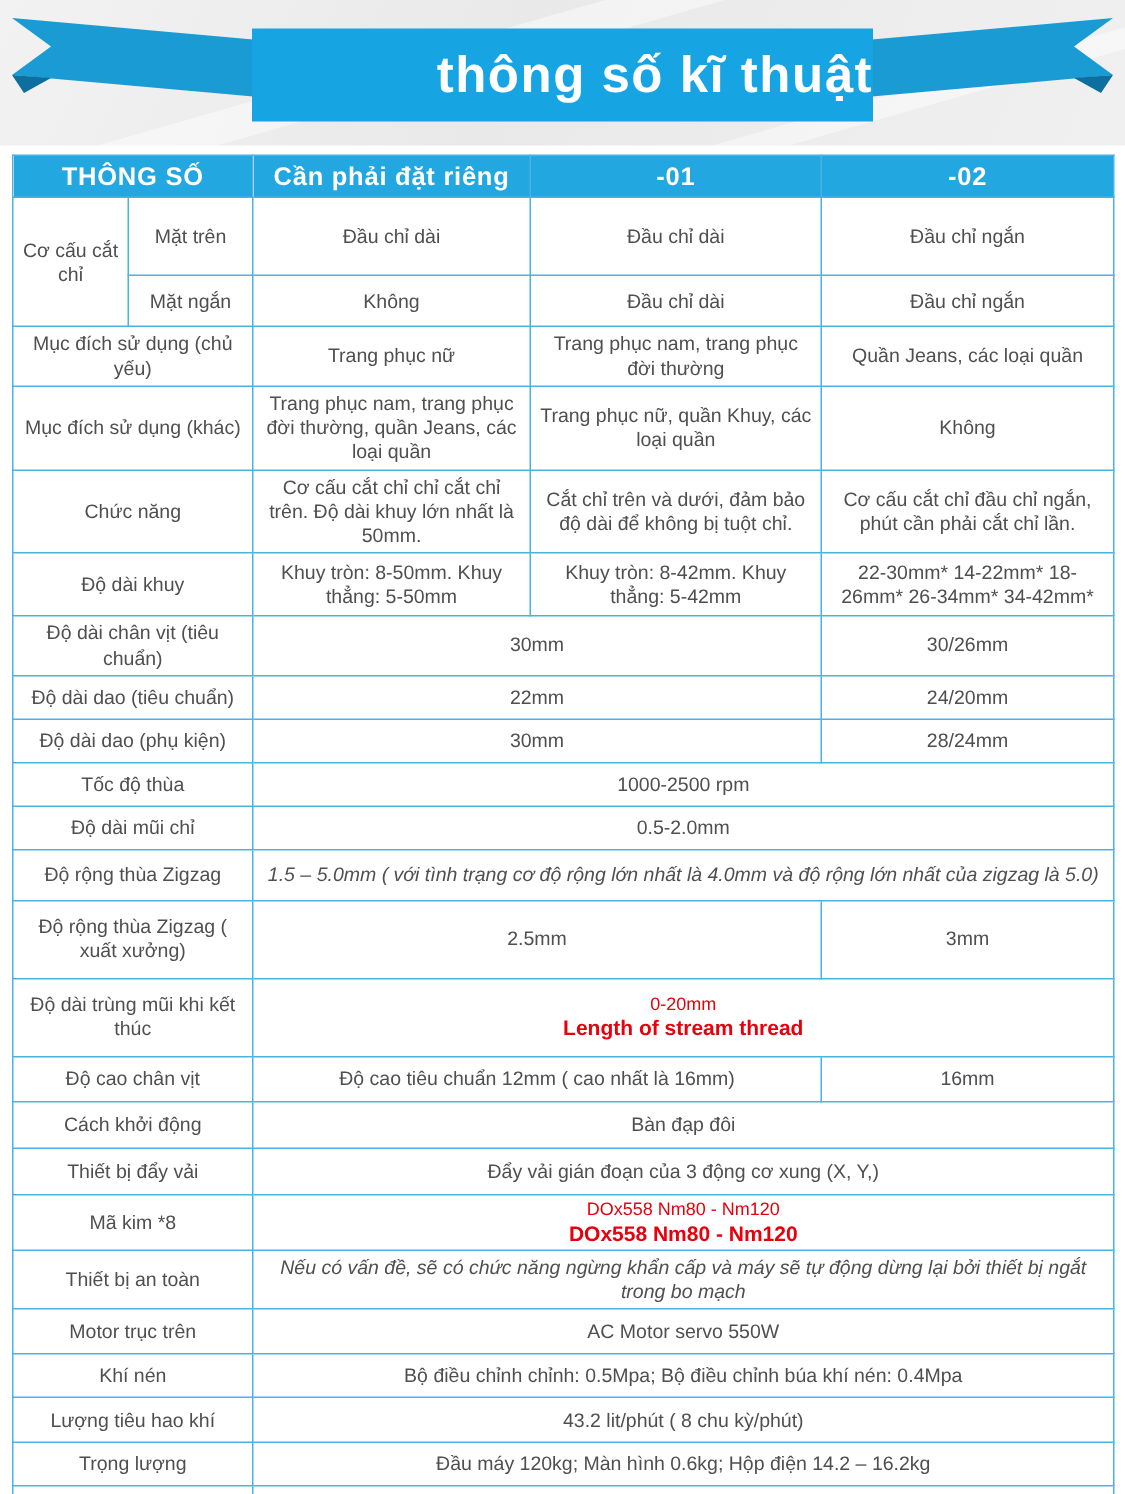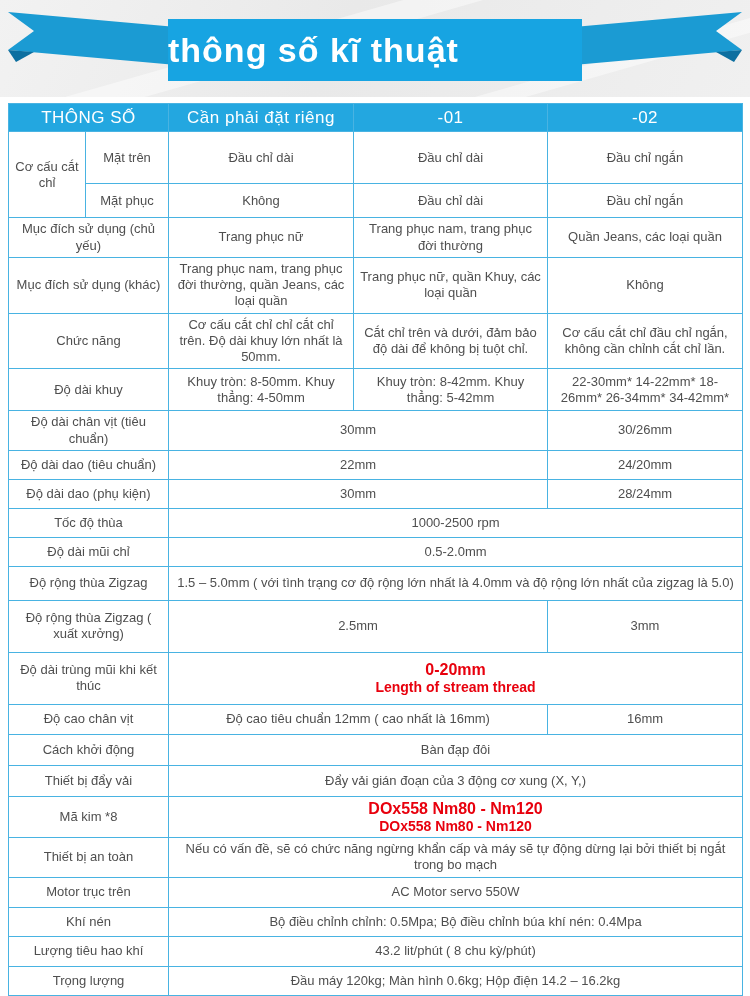--- a/index.html
+++ b/index.html
@@ -24,21 +24,21 @@
     transform: rotate(-16deg);
   }
   .streak.s1 { left: -80px; top: 10px; }
   .streak.s2 { left: 120px; top: 70px; height: 14px; }
   .ribbon { position: absolute; left: 0; top: 0; }
   .banner-title {
     position: absolute;
     left: 168px; top: 19px;
     width: 414px; height: 62px;
     line-height: 62px;
-    text-align: left;
+    text-align: right;
     font-size: 34px;
     font-weight: bold;
     color: #ffffff;
     letter-spacing: 1px;
   }
   
   .spec-table {
     width: 734px;
     margin: 6px 8px 0 8px;
     border-collapse: collapse;
@@ -51,29 +51,29 @@
     padding: 3px 6px;
     font-size: 13px;
     line-height: 1.25;
     color: #4f4f4f;
     overflow: hidden;
   }
   .spec-table thead th {
     background: #23a7e0;
     color: #ffffff;
     font-size: 17px;
-    font-weight: normal;
+    font-weight: bold;
     height: 24px;
     letter-spacing: 0.5px;
   }
   .lbl { font-size: 13px; }
   .sm  { font-size: 11px; margin-top: 16px; }
-  .xs  { font-size: 10.5px; }
+  .xs  { font-size: 10.5px; font-style: italic; }
   .md  { font-size: 12.5px; }
-  .red-main { color: #e8000d; font-weight: bold; font-size: 16px; line-height: 1.15; }
+  .red-main { color: #e8000d; font-weight: normal; font-size: 12px; line-height: 1.15; }
   .red-sub  { color: #e8000d; font-weight: bold; font-size: 14px; line-height: 1.15; }
   .r29{height:29px}.r30{height:30px}.r31{height:31px}.r34{height:34px}
   .r36{height:52px}.r42{height:42px}.r46{height:46px}.r48{height:48px}
 </style>
 </head>
 <body>
 
 <div class="page">
 
   <header class="banner">
@@ -108,21 +108,21 @@
     <tbody>
 
       <tr class="r36">
         <td rowspan="2" class="lbl">Cơ cấu cắt chỉ</td>
         <td class="lbl">Mặt trên</td>
         <td>Đầu chỉ dài</td>
         <td>Đầu chỉ dài</td>
         <td>Đầu chỉ ngắn</td>
       </tr>
       <tr class="r34">
-        <td class="lbl">Mặt phục</td>
+        <td class="lbl">Mặt ngắn</td>
         <td>Không</td>
         <td>Đầu chỉ dài</td>
         <td>Đầu chỉ ngắn</td>
       </tr>
 
       <tr class="r34">
         <td colspan="2" class="lbl">Mục đích sử dụng (chủ yếu)</td>
         <td>Trang phục nữ</td>
         <td class="sm">Trang phục nam, trang phục đời thường</td>
         <td>Quần Jeans, các loại quần</td>
@@ -132,26 +132,26 @@
         <td colspan="2" class="lbl">Mục đích sử dụng (khác)</td>
         <td class="sm">Trang phục nam, trang phục đời thường, quần Jeans, các loại quần</td>
         <td class="md">Trang phục nữ, quần Khuy, các loại quần</td>
         <td>Không</td>
       </tr>
 
       <tr class="r48">
         <td colspan="2" class="lbl">Chức năng</td>
         <td class="md">Cơ cấu cắt chỉ chỉ cắt chỉ trên. Độ dài khuy lớn nhất là 50mm.</td>
         <td class="md">Cắt chỉ trên và dưới, đảm bảo độ dài để không bị tuột chỉ.</td>
-        <td class="md">Cơ cấu cắt chỉ đầu chỉ ngắn, không cần chỉnh cắt chỉ lần.</td>
+        <td class="md">Cơ cấu cắt chỉ đầu chỉ ngắn, phút cần phải cắt chỉ lần.</td>
       </tr>
 
       <tr class="r42">
         <td colspan="2" class="lbl">Độ dài khuy</td>
-        <td class="md">Khuy tròn: 8-50mm. Khuy thẳng: 4-50mm</td>
+        <td class="md">Khuy tròn: 8-50mm. Khuy thẳng: 5-50mm</td>
         <td class="md">Khuy tròn: 8-42mm. Khuy thẳng: 5-42mm</td>
         <td class="sm">22-30mm* 14-22mm* 18-26mm* 26-34mm* 34-42mm*</td>
       </tr>
 
       <tr class="r29">
         <td colspan="2" class="lbl">Độ dài chân vịt (tiêu chuẩn)</td>
         <td colspan="2">30mm</td>
         <td>30/26mm</td>
       </tr>
 

